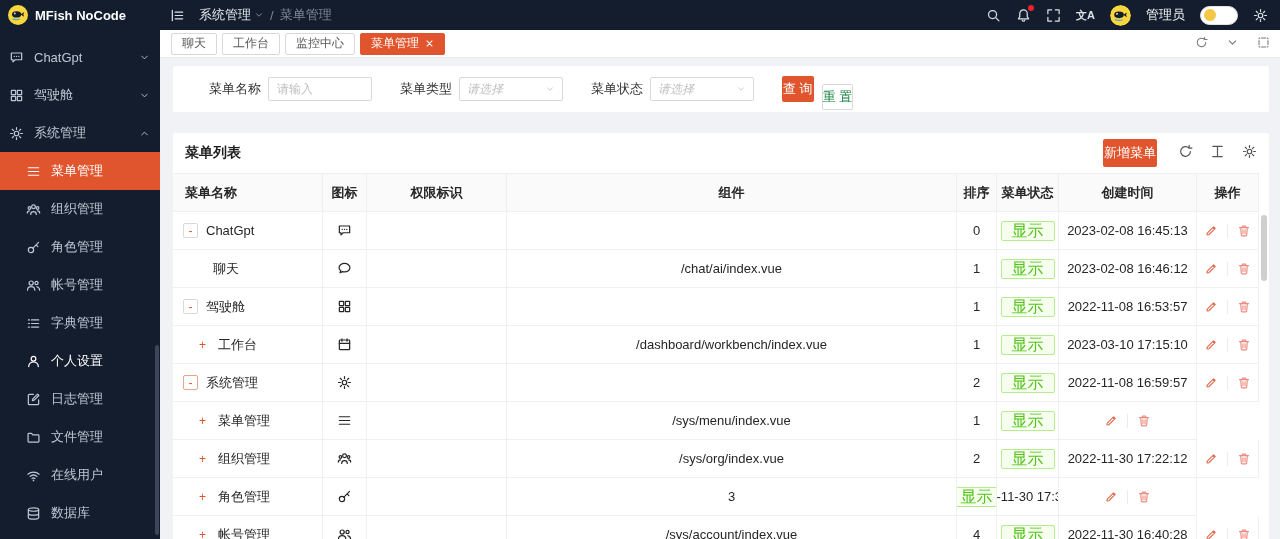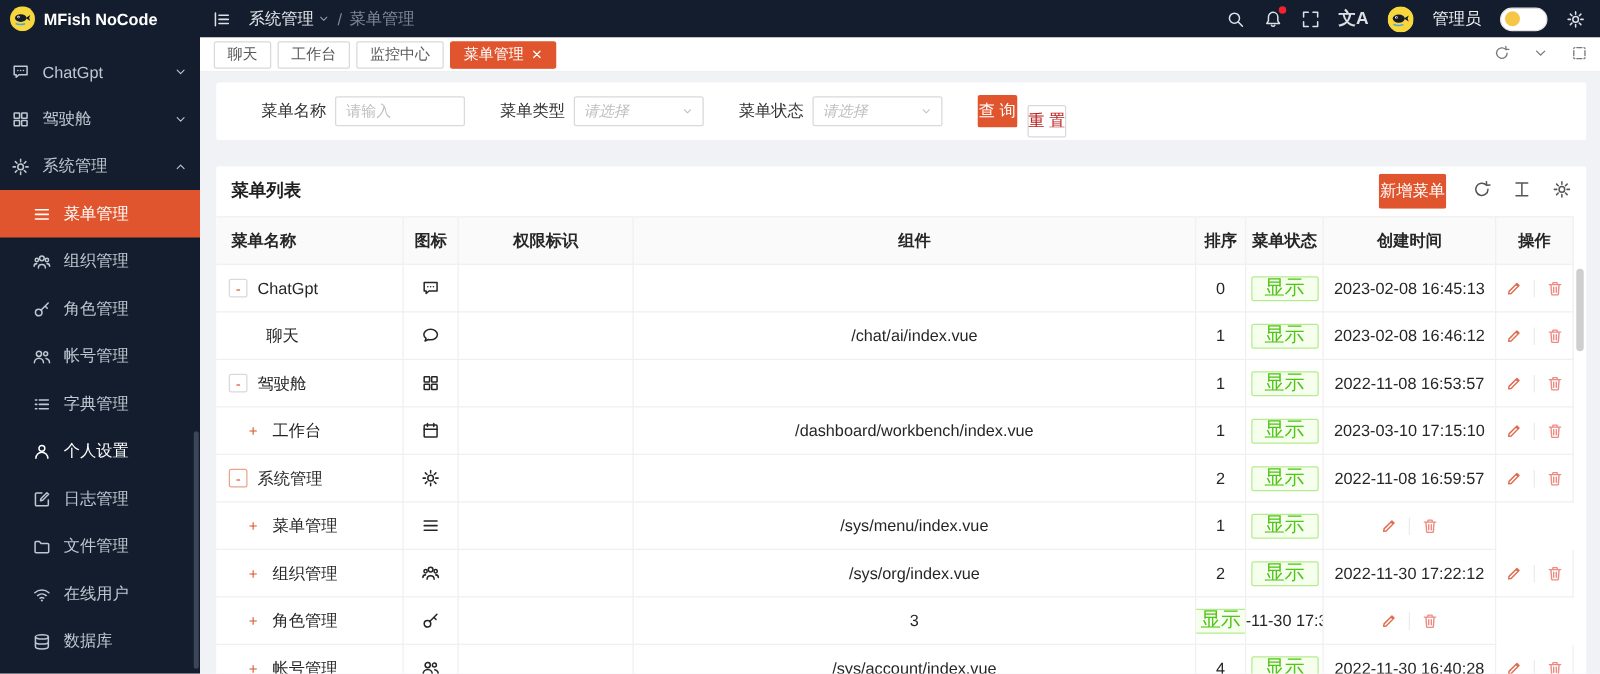--- a/index.html
+++ b/index.html
@@ -29,21 +29,21 @@
   .topbar { height:30px; background:#131d2d; display:flex; align-items:center; color:#e8eaee; padding:0 12px 0 10px; flex:none; }
   .topbar .tico { display:flex; align-items:center; cursor:pointer; color:#dde1e7; }
   .topbar .tico svg { width:15px; height:15px; }
   .crumb { display:flex; align-items:center; gap:6px; margin-left:14px; font-size:13px; }
   .crumb .root { color:#e3e7ec; display:flex; align-items:center; gap:3px; cursor:pointer; }
   .crumb .root svg { width:10px; height:10px; color:#9aa3b0; }
   .crumb .sep, .crumb .cur { color:#7e8795; }
   .top-right { margin-left:auto; display:flex; align-items:center; gap:15px; }
   .bell-wrap { position:relative; }
   .bell-dot { position:absolute; top:-3px; right:-3px; width:6px; height:6px; border-radius:50%; background:#f5222d; }
-  .txticon { font-size:14px; font-weight:bold; letter-spacing:0; color:#dde1e7; }
+  .txticon { font-size:11px; font-weight:bold; letter-spacing:0; color:#dde1e7; }
   .avatar { width:21px; height:21px; border-radius:50%; overflow:hidden; cursor:pointer; }
   .avatar svg { width:21px; height:21px; display:block; }
   .uname { font-size:13px; color:#f2f4f6; cursor:pointer; }
   .switch { width:38px; height:19px; background:#fff; border-radius:10px; position:relative; cursor:pointer; border:1px solid #e3e3e3; }
   .switch .knob { position:absolute; left:3px; top:2.5px; width:12px; height:12px; border-radius:50%; background:#f6c744; }
 
   .tabbar { height:28px; background:#fff; display:flex; align-items:center; padding:0 10px 0 6px; border-bottom:1px solid #ececec; flex:none; }
   .tab { display:flex; align-items:center; gap:6px; height:22px; padding:0 10px; margin-left:5px; border:1px solid #d9d9d9; border-radius:2px; background:#fff; color:#595959; font-size:12px; cursor:pointer; white-space:nowrap; }
   .tab.active { background:#e0552d; border-color:#e0552d; color:#fff; }
   .tab .tclose svg { width:9px; height:9px; }
@@ -56,21 +56,21 @@
   .search-card { background:#fff; border-radius:2px; height:46px; display:flex; align-items:center; padding:0 20px 0 36px; }
   .sfield { display:flex; align-items:center; margin-right:28px; }
   .sfield .slabel { color:#333; margin-right:7px; white-space:nowrap; }
   .sfield input { width:104px; height:24px; border:1px solid #d9d9d9; border-radius:2px; padding:0 8px; font-size:12px; color:#333; outline:none; font-family:inherit; }
   .sfield input::placeholder { color:#bfbfbf; }
   .sel { width:104px; height:24px; border:1px solid #d9d9d9; border-radius:2px; display:flex; align-items:center; padding:0 7px; color:#bfbfbf; font-size:12px; cursor:pointer; background:#fff;font-style:italic; }
   .sel .sel-arrow { margin-left:auto; display:flex; color:#bfbfbf; }
   .sel .sel-arrow svg { width:10px; height:10px; }
   .btn { height:26px; padding:0 0; border-radius:2px; font-size:13px; display:flex; align-items:center; cursor:pointer; border:1px solid transparent; white-space:nowrap;text-align:right; }
   .btn-primary { background:#e0552d; color:#fff; }
-  .btn-plain { background:#fff; color:#b91c1c; border-color:#d9d9d9;margin-top:16px; }
+  .btn-plain { background:#fff; color:#15803d; border-color:#d9d9d9;margin-top:16px; }
   .search-card .btn + .btn { margin-left:8px; }
 
   
   .table-card { background:#fff; border-radius:2px; margin-top:21px; height:420px; overflow:hidden; position:relative; }
   .panel-head { height:40px; display:flex; align-items:center; padding:0 12px; }
   .panel-title { font-size:14px; font-weight:bold; color:#1f1f1f; }
   .panel-actions { margin-left:auto; display:flex; align-items:center; gap:17px; color:#555; }
   .panel-actions .tico svg { width:15px; height:15px; }
   .panel-actions .btn-primary { margin-right:4px; height:28px; }
 

